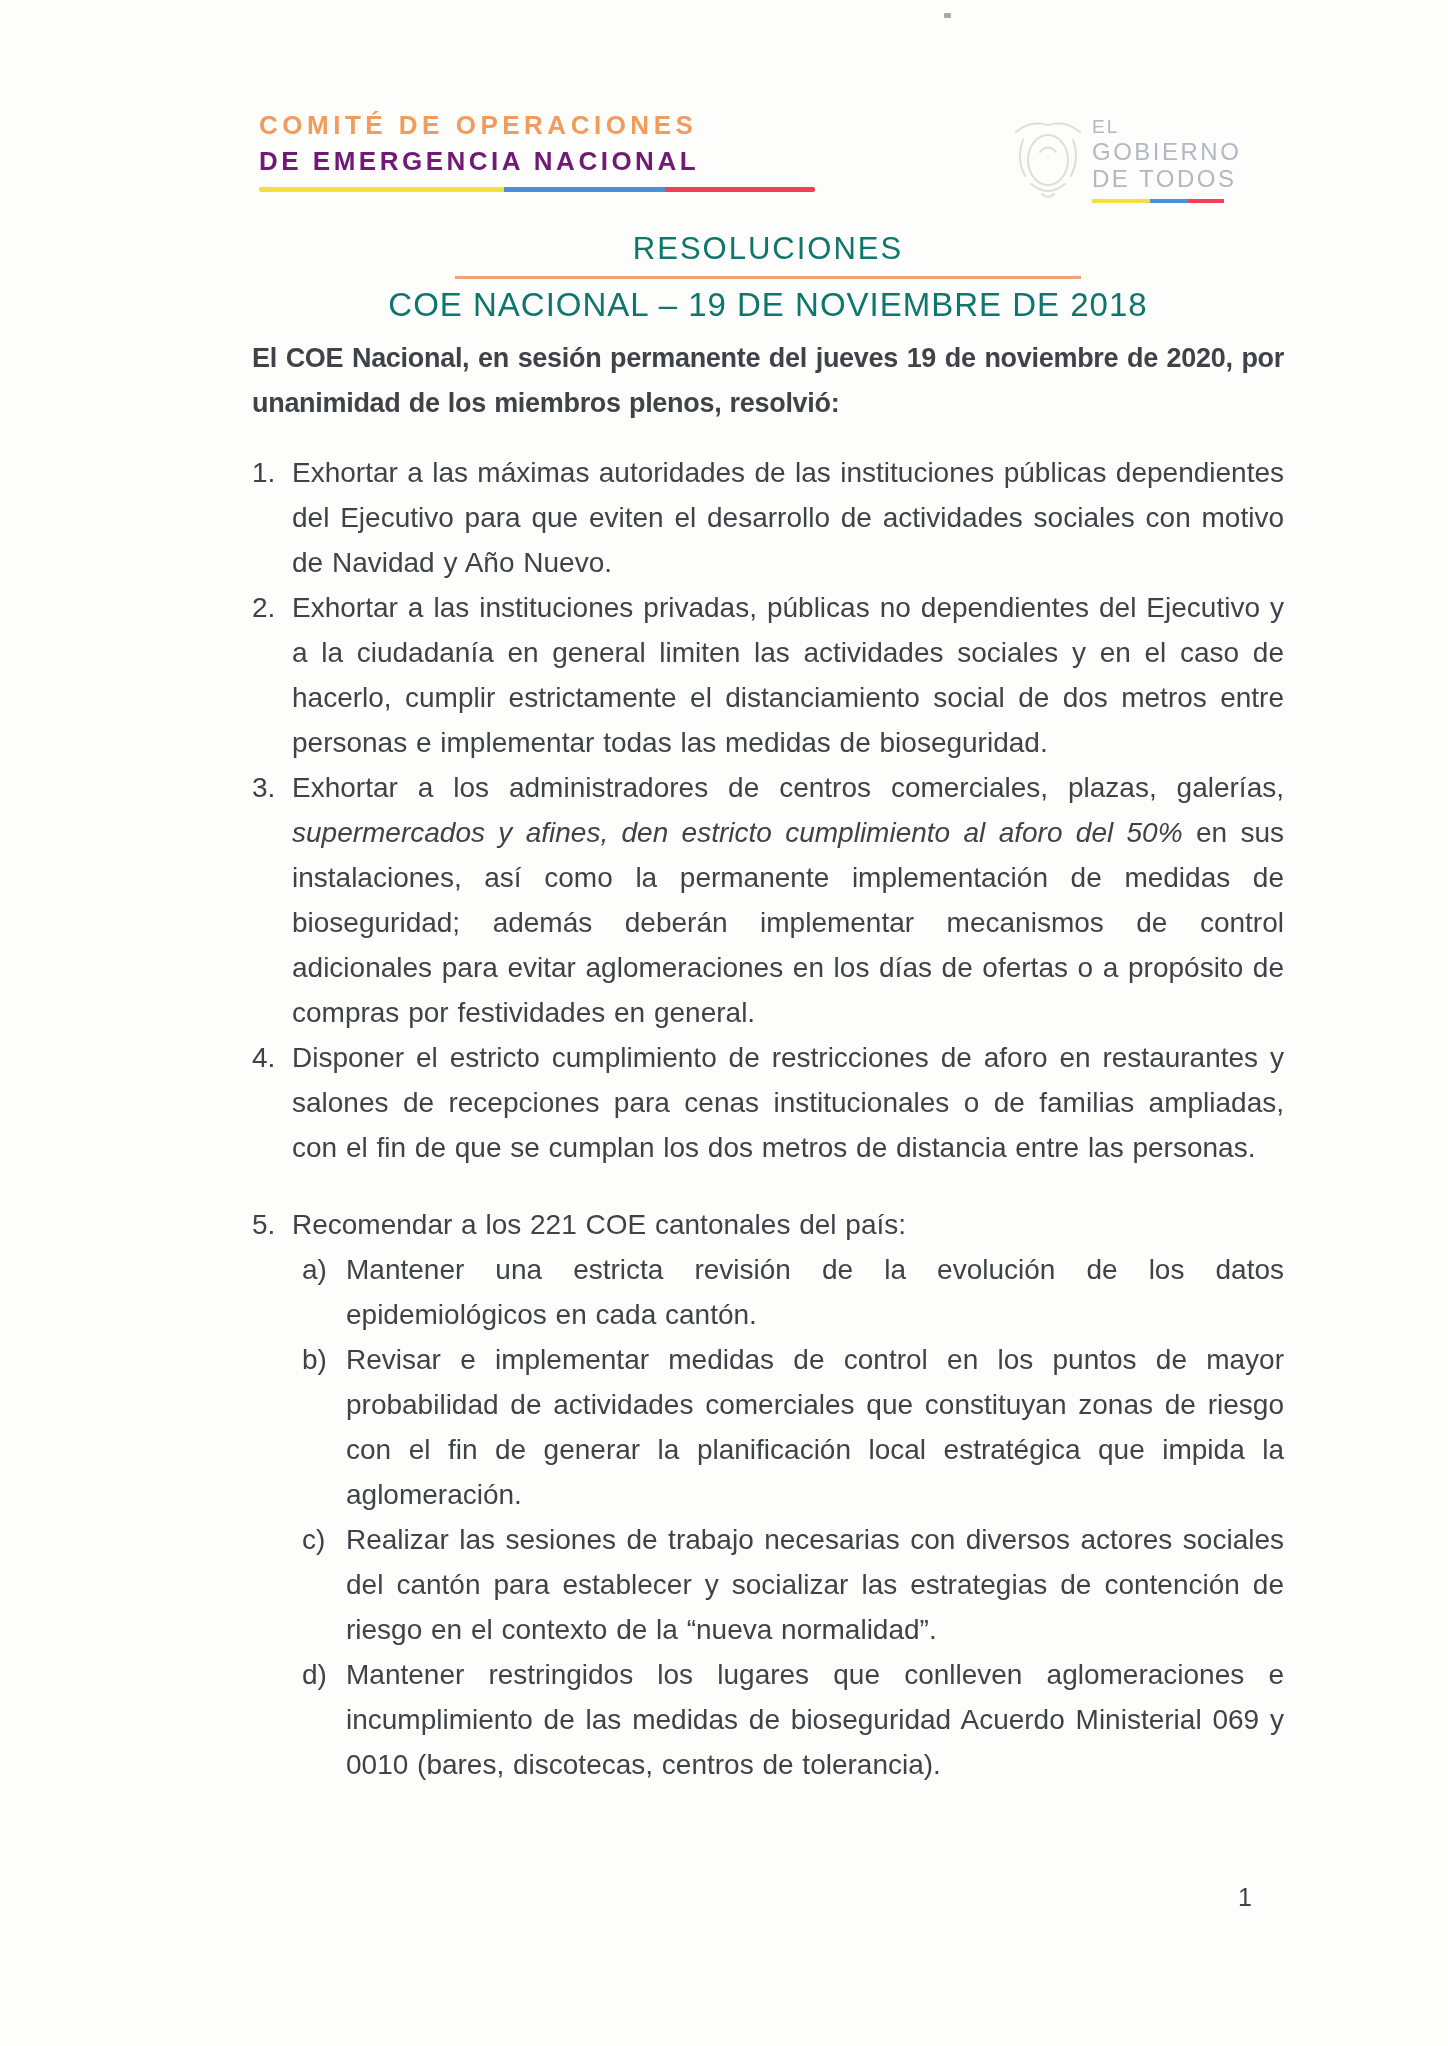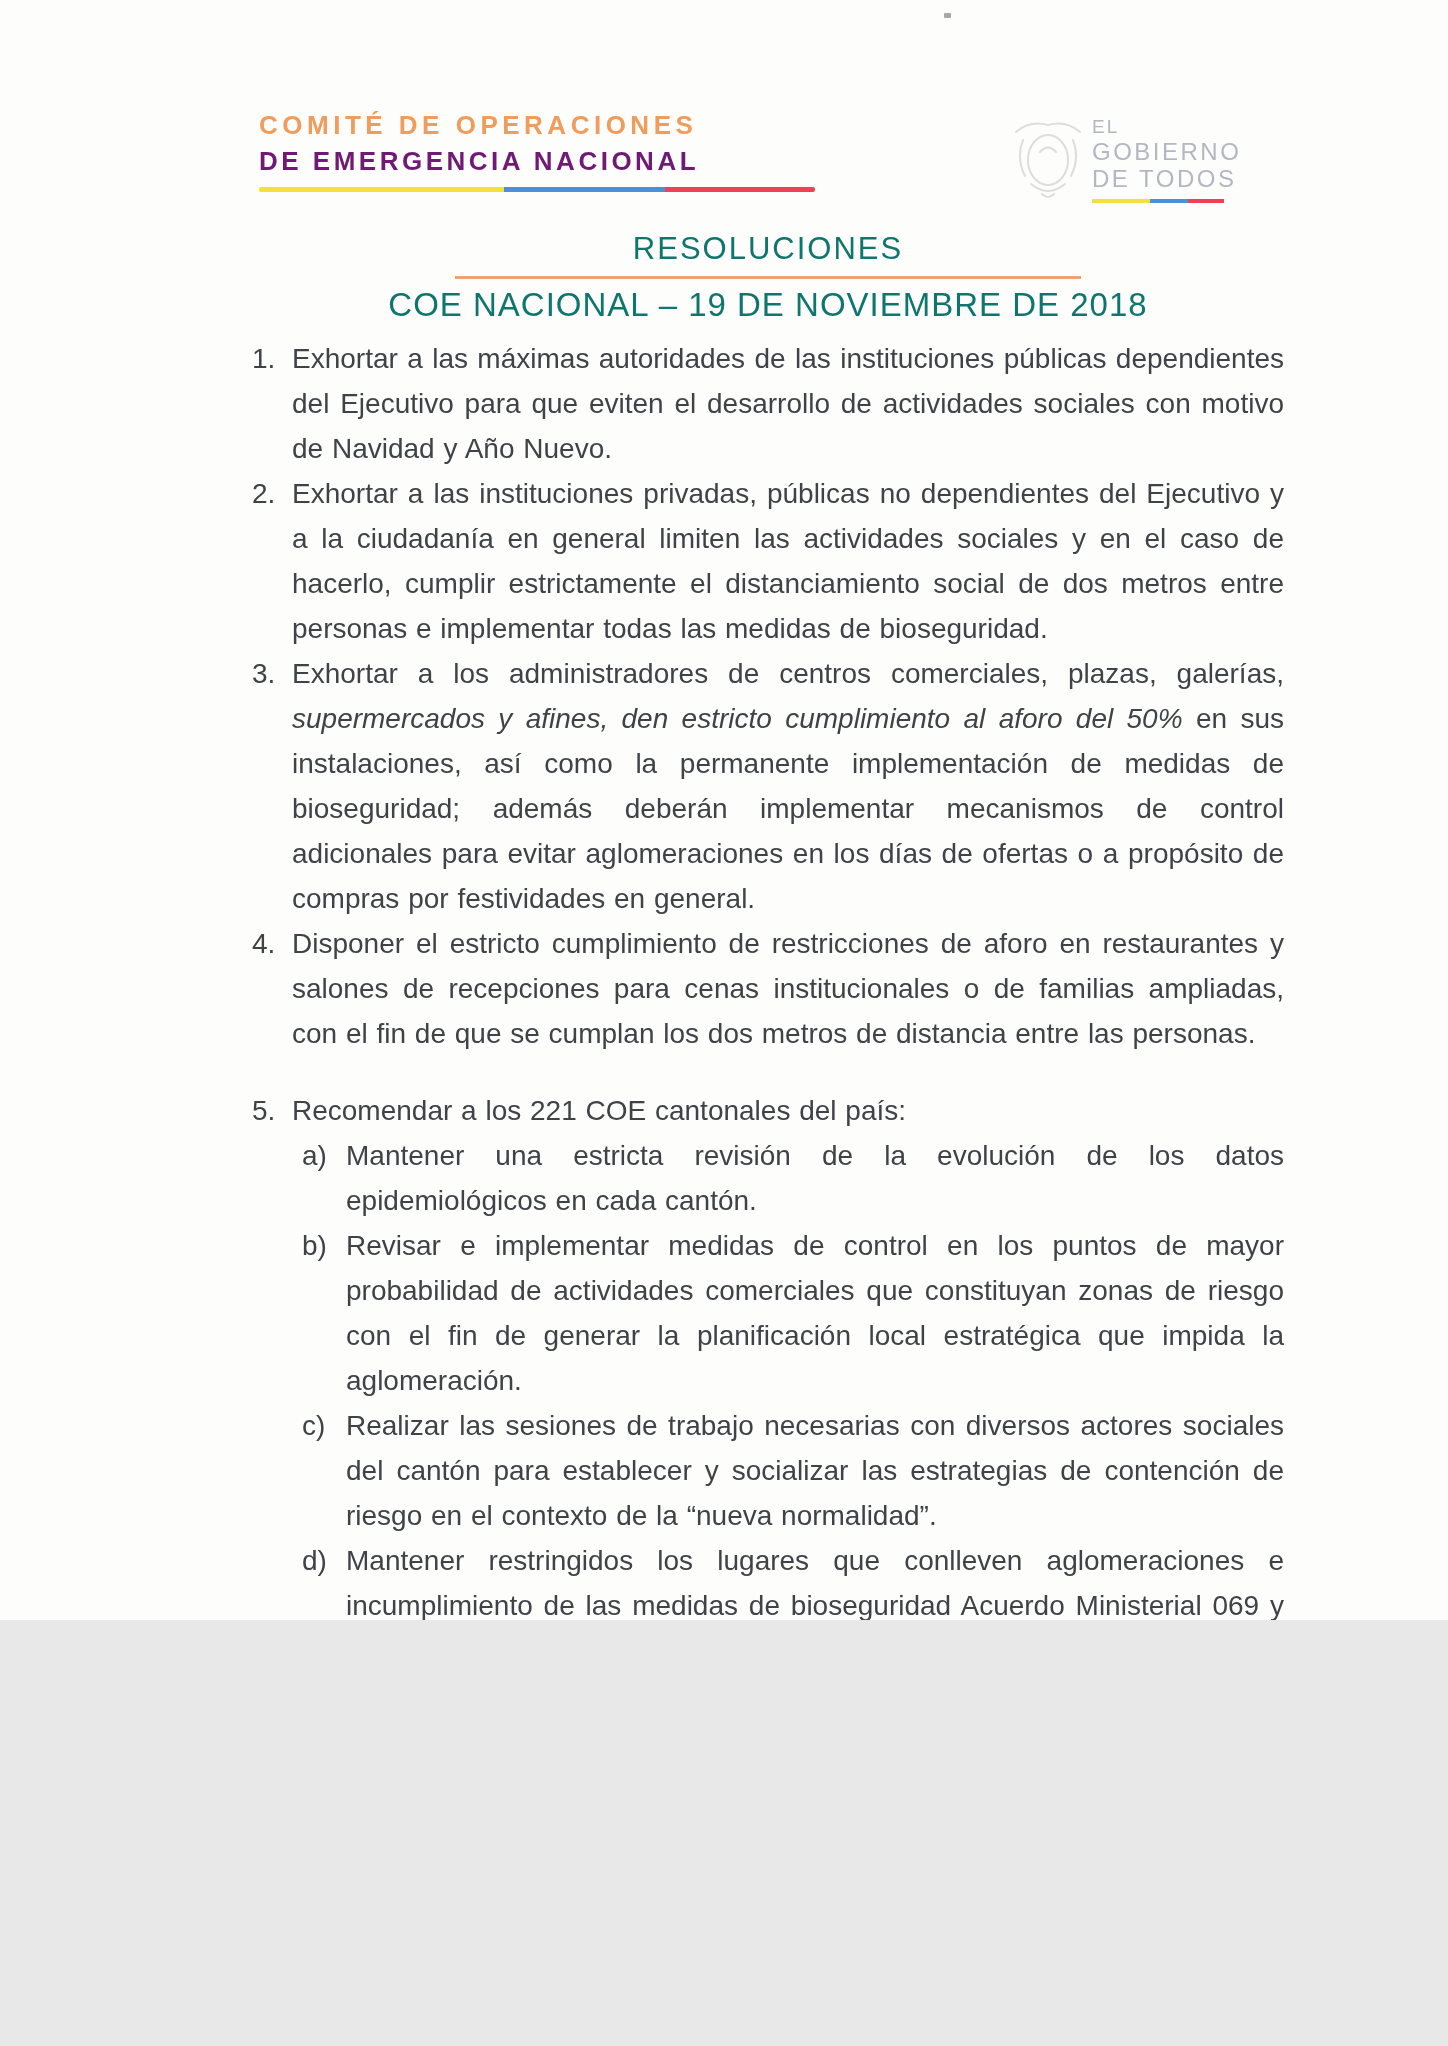--- a/index.html
+++ b/index.html
@@ -1,18 +1,18 @@
 <!DOCTYPE html>
 <html lang="es"><head>
 <meta charset="utf-8">
 <style>
   html,body { margin:0; padding:0; background:#e8e8e8; }
   .page {
     position:relative;
-    width:1448px; height:1620px;
+    width:1448px; height:2046px;
     margin:0 auto;
     background:#fdfdfc;
     font-family:"Liberation Sans", sans-serif;
     color:#3f4348;
     overflow:hidden;
   }
 
   
   .top-mark { position:absolute; left:944px; top:13px; width:7px; height:5px;
               background:#7b7b78; opacity:.65; border-radius:1px; }
@@ -96,20 +96,21 @@
   </div>
 
   <div class="titleblock">
     <h1 class="title">RESOLUCIONES</h1>
     <div class="title-rule"></div>
     <h2 class="subtitle">COE NACIONAL – 19 DE NOVIEMBRE DE 2018</h2>
   </div>
 
   <div class="content">
 
+    <p class="intro">El COE Nacional, en sesión permanente del jueves 19 de noviembre de 2020, por unanimidad de los miembros plenos, resolvió:</p>
 
     <div class="item">
       <span class="num">1.</span>
       <span class="itext">Exhortar a las máximas autoridades de las instituciones públicas dependientes del Ejecutivo para que eviten el desarrollo de actividades sociales con motivo de Navidad y Año Nuevo.</span>
     </div>
 
     <div class="item">
       <span class="num">2.</span>
       <span class="itext">Exhortar a las instituciones privadas, públicas no dependientes del Ejecutivo y a la ciudadanía en general limiten las actividades sociales y en el caso de hacerlo, cumplir estrictamente el distanciamiento social de dos metros entre personas e implementar todas las medidas de bioseguridad.</span>
     </div>

